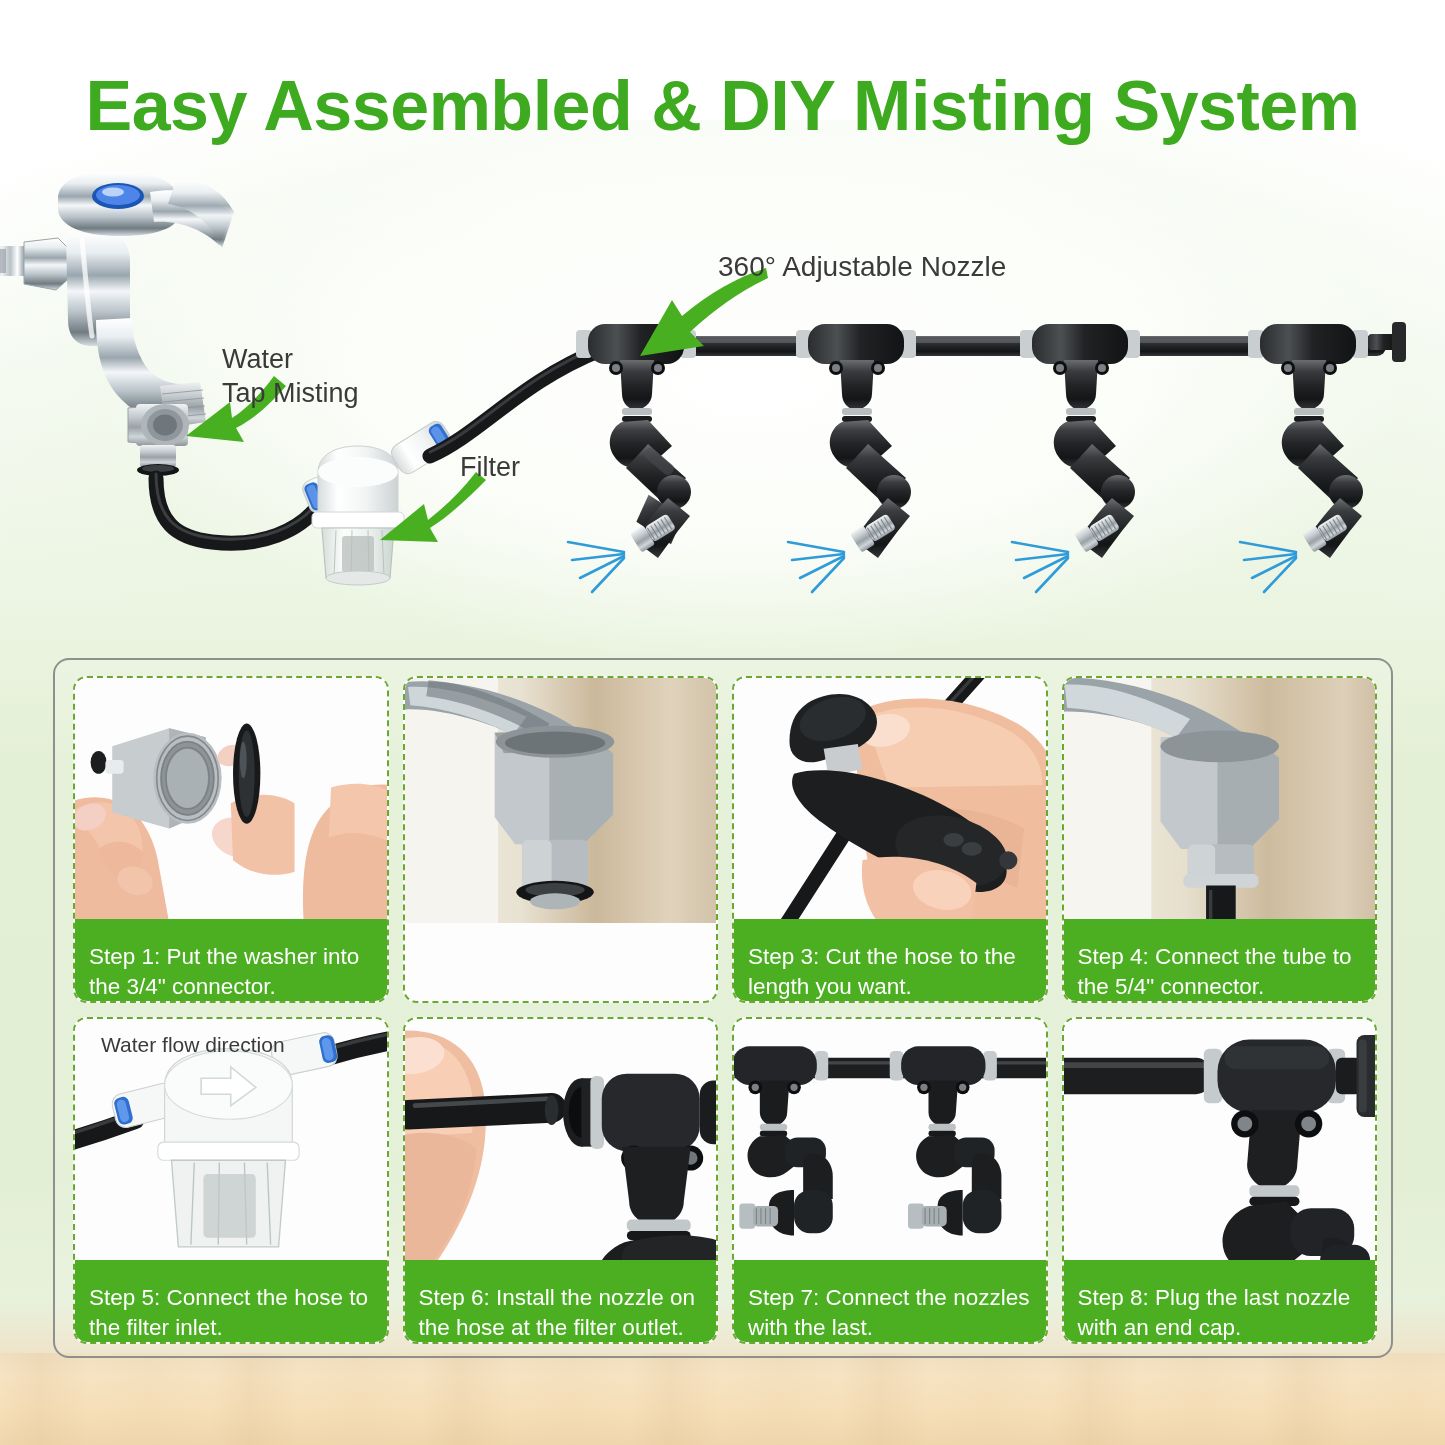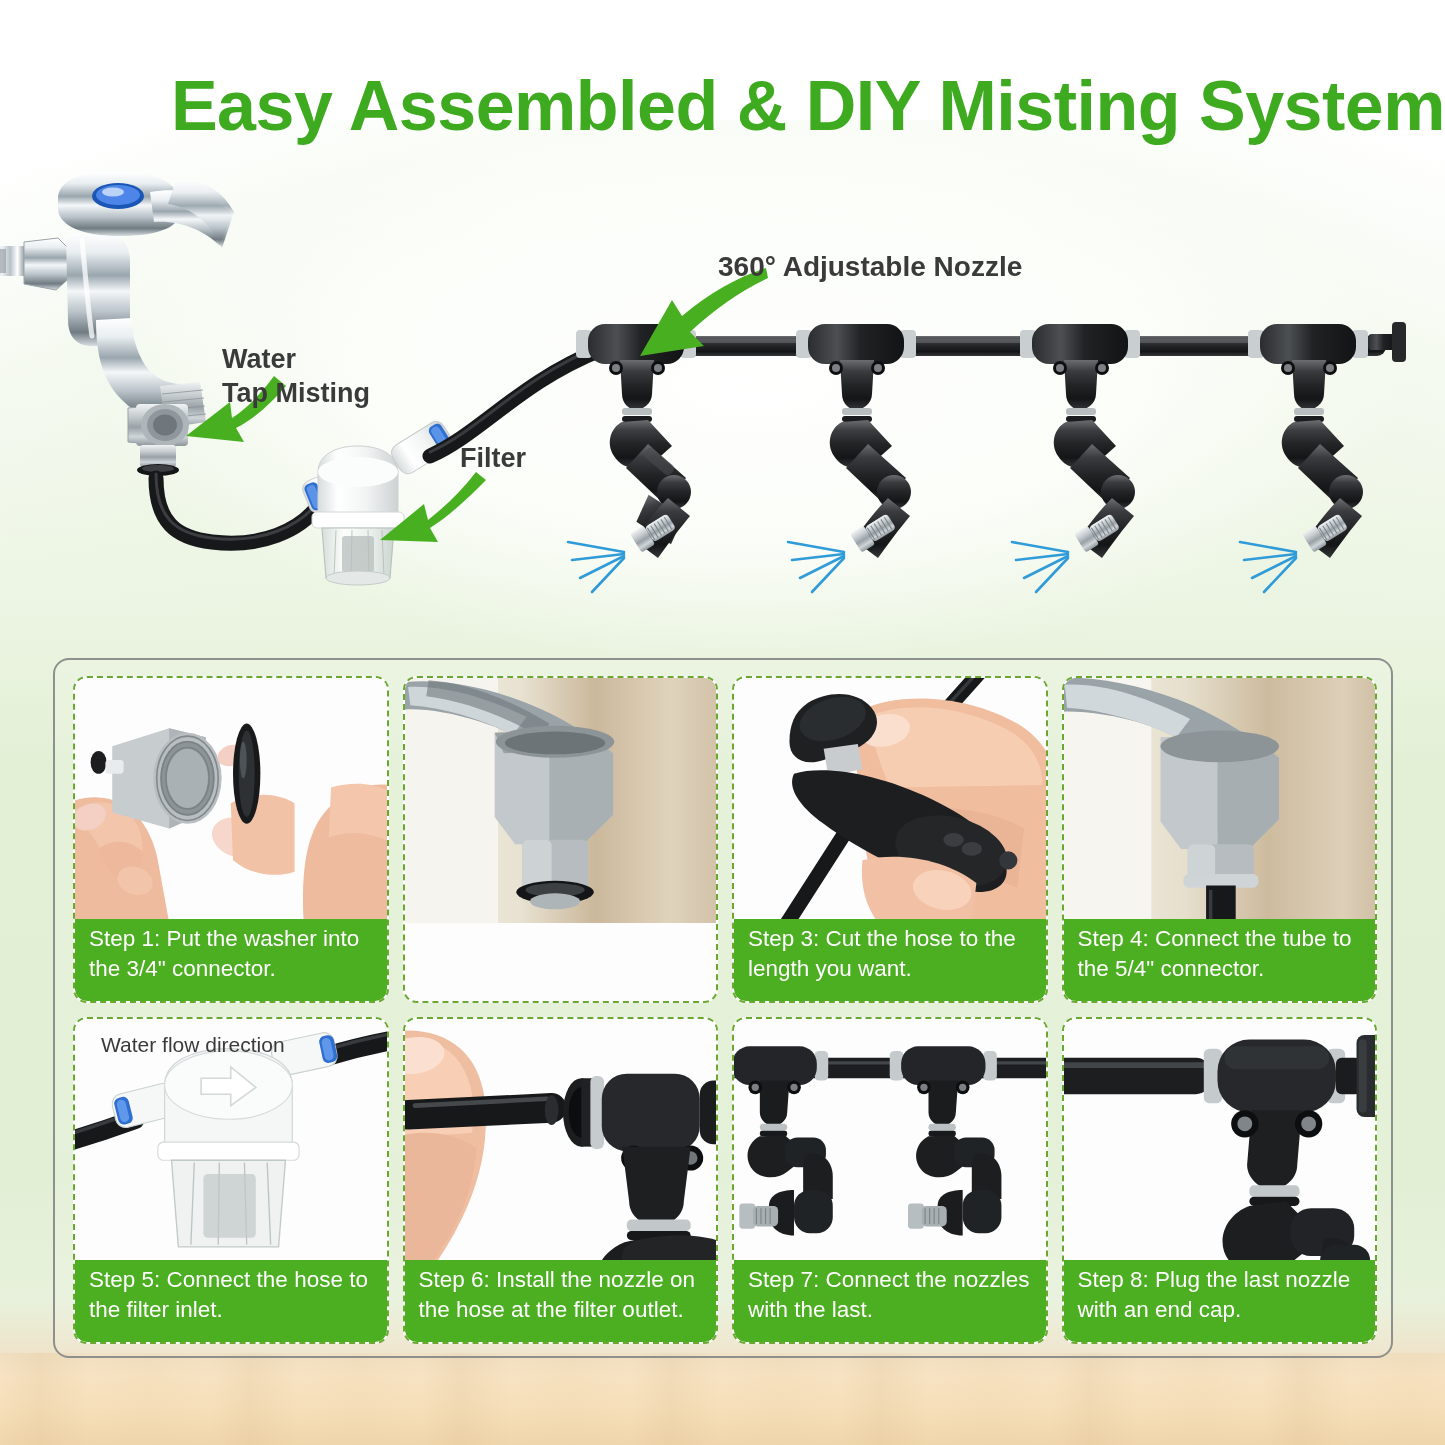--- a/index.html
+++ b/index.html
@@ -23,37 +23,37 @@
     position:absolute;left:0;bottom:0;width:1445px;height:92px;
     background:linear-gradient(to bottom,#f0dfc0 0%,#f7e3c2 25%,#f6dfb9 60%,#f0d6ab 100%);
   }
   .wood:after{
     content:"";position:absolute;inset:0;
     background:repeating-linear-gradient(to right,rgba(214,184,140,.0) 0px,rgba(214,184,140,.18) 40px,rgba(214,184,140,0) 90px,rgba(230,205,165,.14) 150px,rgba(214,184,140,0) 210px);
   }
 
   
   .title{
-    position:absolute;left:0;top:66px;width:1445px;text-align:right;
+    position:absolute;left:0;top:66px;width:1445px;text-align:center;
     font-size:70px;font-weight:bold;letter-spacing:-.5px;
     color:#3daa1f;
     font-family:"Liberation Sans", sans-serif;
     white-space:nowrap;
   }
 
   
-  .hero{position:absolute;left:0;top:150px;width:1445px;height:500px;font-weight:bold;}
+  .hero{position:absolute;left:0;top:150px;width:1445px;height:500px;}
 
   .lbl{
     position:absolute;color:#3a3a3a;font-size:27px;line-height:34px;
     font-family:"Liberation Sans", sans-serif;white-space:pre-line;
   }
   .lbl-nozzle{left:718px;top:100px;font-size:28px;}
   .lbl-tap{left:222px;top:192px;}
-  .lbl-filter{left:460px;top:291px;}
+  .lbl-filter{left:460px;top:300px;}
 
   
   .panel{
     position:absolute;left:53px;top:658px;width:1340px;height:700px;
     border:2px solid #8e908e;border-radius:16px;
     background:rgba(255,255,255,0.10);
     box-sizing:border-box;
   }
   .grid{
     position:absolute;left:0;top:0;width:1340px;height:700px;
@@ -61,21 +61,21 @@
     column-gap:14px;row-gap:14px;padding:16px 18px;box-sizing:border-box;
   }
   .card{
     position:relative;border:2px dashed #6aa832;border-radius:14px;
     background:#fdfdfd;overflow:hidden;box-sizing:border-box;
   }
   .photo{position:absolute;left:0;top:0;right:0;bottom:78px;overflow:hidden;background:#fff;}
   .cap{
     position:absolute;left:0;right:0;bottom:0;height:82px;
     background:#4cae21;color:#fff;border-radius:0 0 12px 12px;
-    font-size:22.5px;line-height:30px;padding:5px 12px 0 14px;box-sizing:border-box;
+    font-size:22.5px;line-height:30px;padding:23px 12px 0 14px;box-sizing:border-box;
     font-family:"Liberation Sans", sans-serif;
   }
   .wfd{
     position:absolute;left:26px;top:14px;font-size:21px;color:#3a3a3a;z-index:5;text-align:right;
   }
   svg{display:block;}
 </style>
 </head>
 <body>
 

